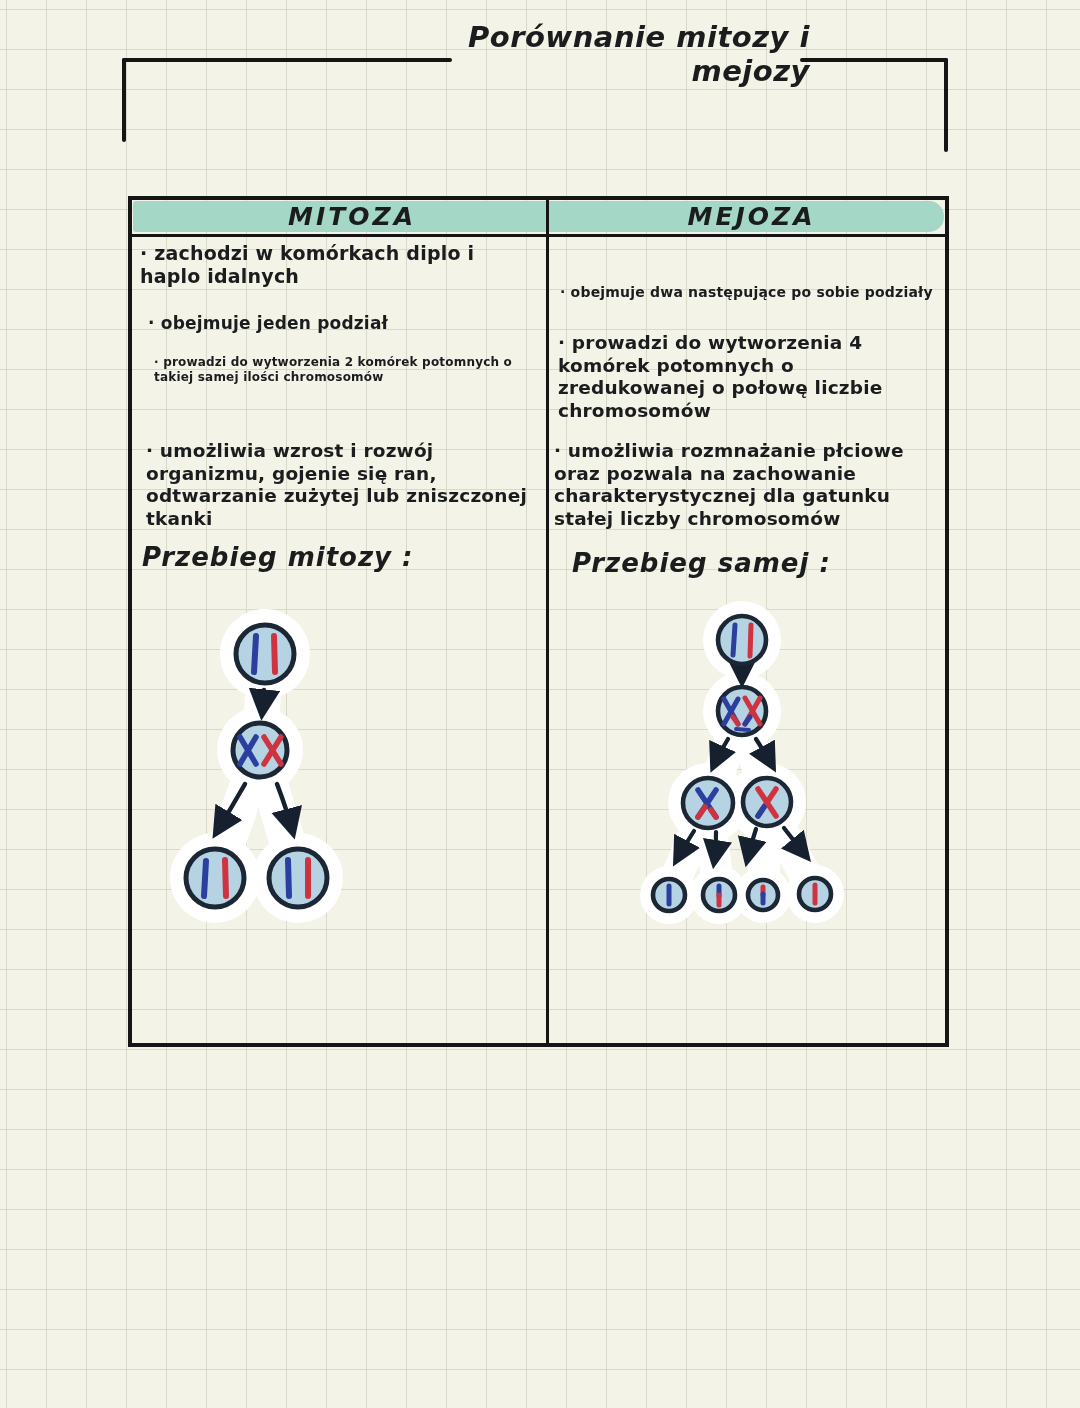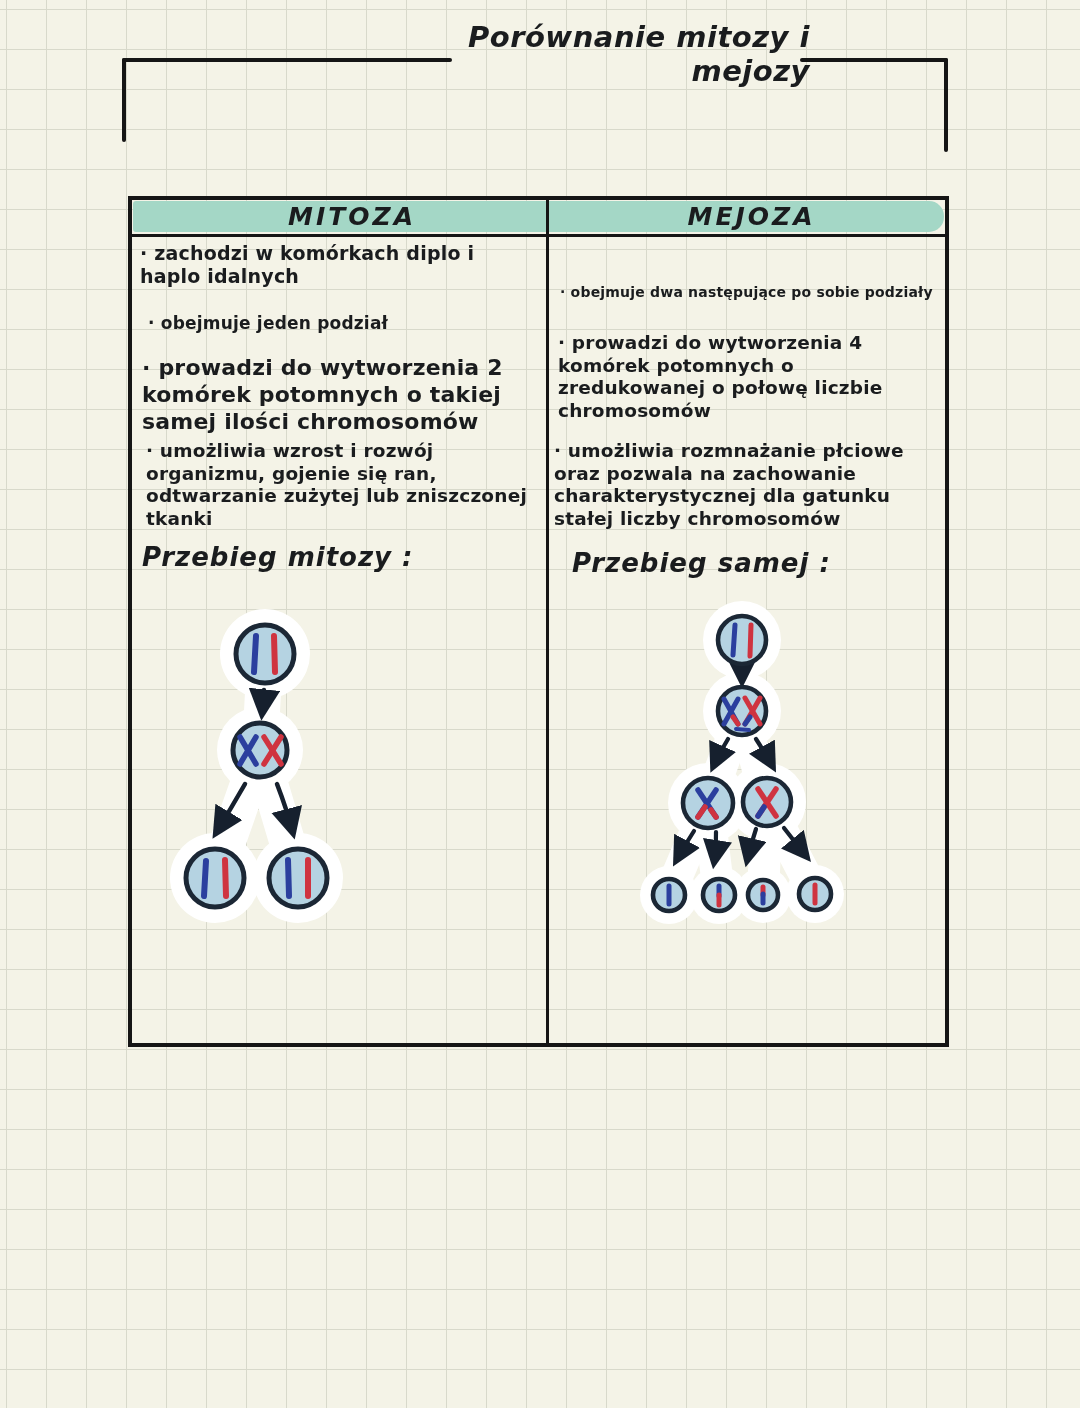--- a/index.html
+++ b/index.html
@@ -61,21 +61,21 @@
 <div class="notes-table">
   <div class="table-header">
     <div class="header-cell left">MITOZA</div>
     <div class="header-cell right">MEJOZA</div>
   </div>
   <div class="header-underline"></div>
   <div class="col-divider"></div>
 
   <div class="hand" style="left:8px;top:42px;width:400px;font-size:19px;">· zachodzi w komórkach diplo i haplo idalnych</div>
   <div class="hand" style="left:16px;top:113px;width:390px;font-size:17px;">· obejmuje jeden podział</div>
-  <div class="hand" style="left:10px;top:155px;width:368px;font-size:22px;">· prowadzi do wytworzenia 2 komórek potomnych o takiej samej ilości chromosomów</div>
+  <div class="hand" style="left:22px;top:155px;width:368px;font-size:12px;">· prowadzi do wytworzenia 2 komórek potomnych o takiej samej ilości chromosomów</div>
   <div class="hand caption" style="left:10px;top:342px;width:380px;">Przebieg mitozy :</div>
   <div class="hand" style="left:14px;top:240px;width:396px;font-size:18.5px;">· umożliwia wzrost i rozwój organizmu, gojenie się ran, odtwarzanie zużytej lub zniszczonej tkanki</div>
 
   <svg class="diagram" style="left:28px;top:398px;" width="214" height="356" viewBox="0 0 214 356">
     <defs>
       <marker id="ah1" markerWidth="9" markerHeight="9" refX="5.5" refY="3.5" orient="auto">
         <path d="M0,0 L7,3.5 L0,7 Z" fill="#16202e"></path>
       </marker>
     </defs>
 

